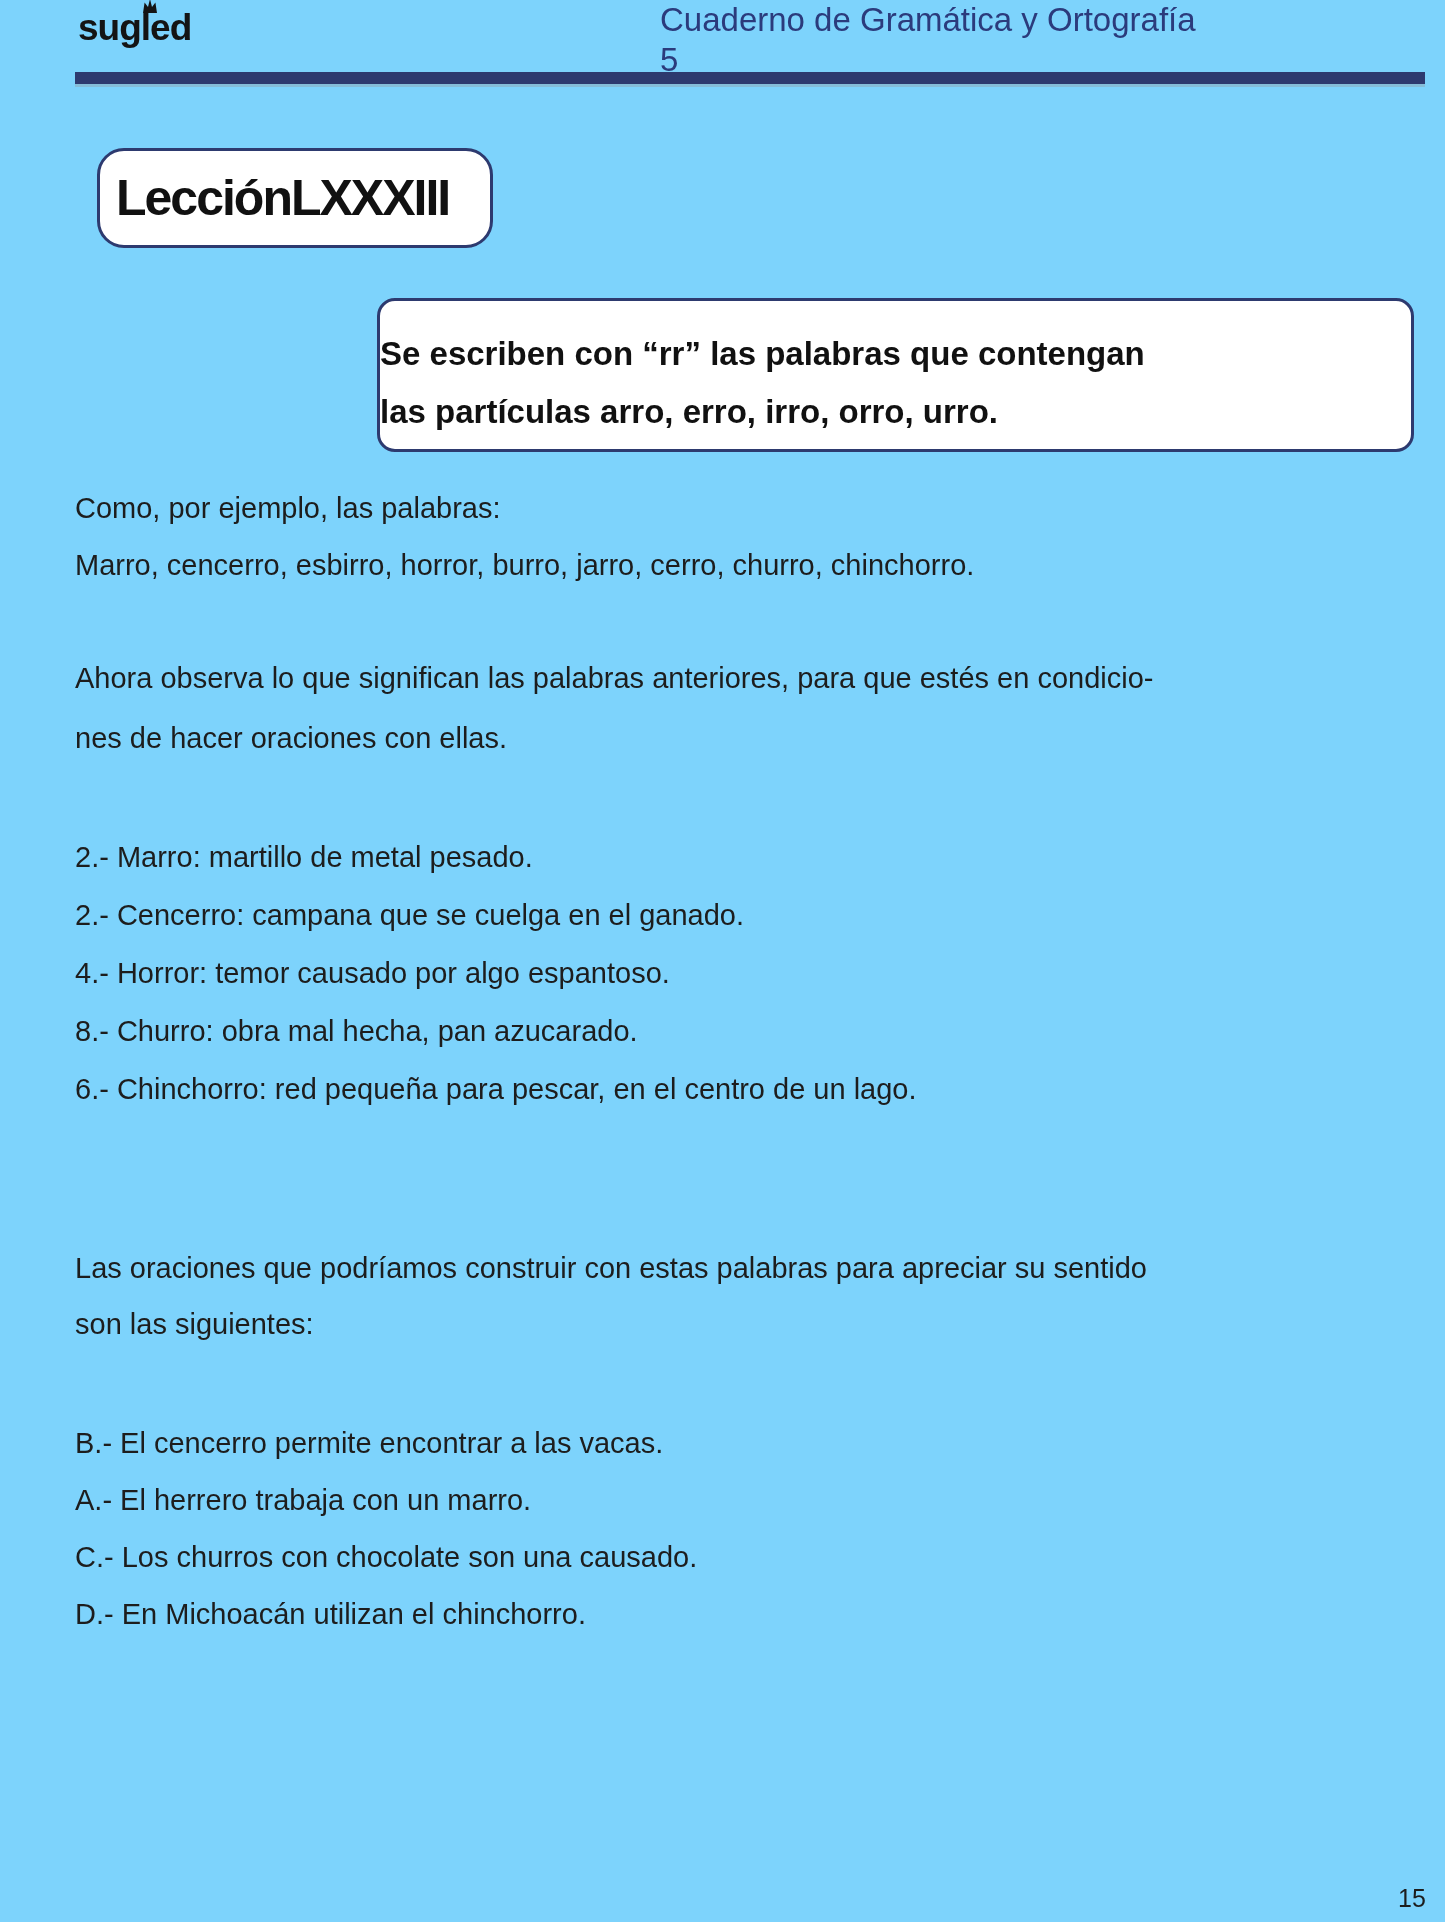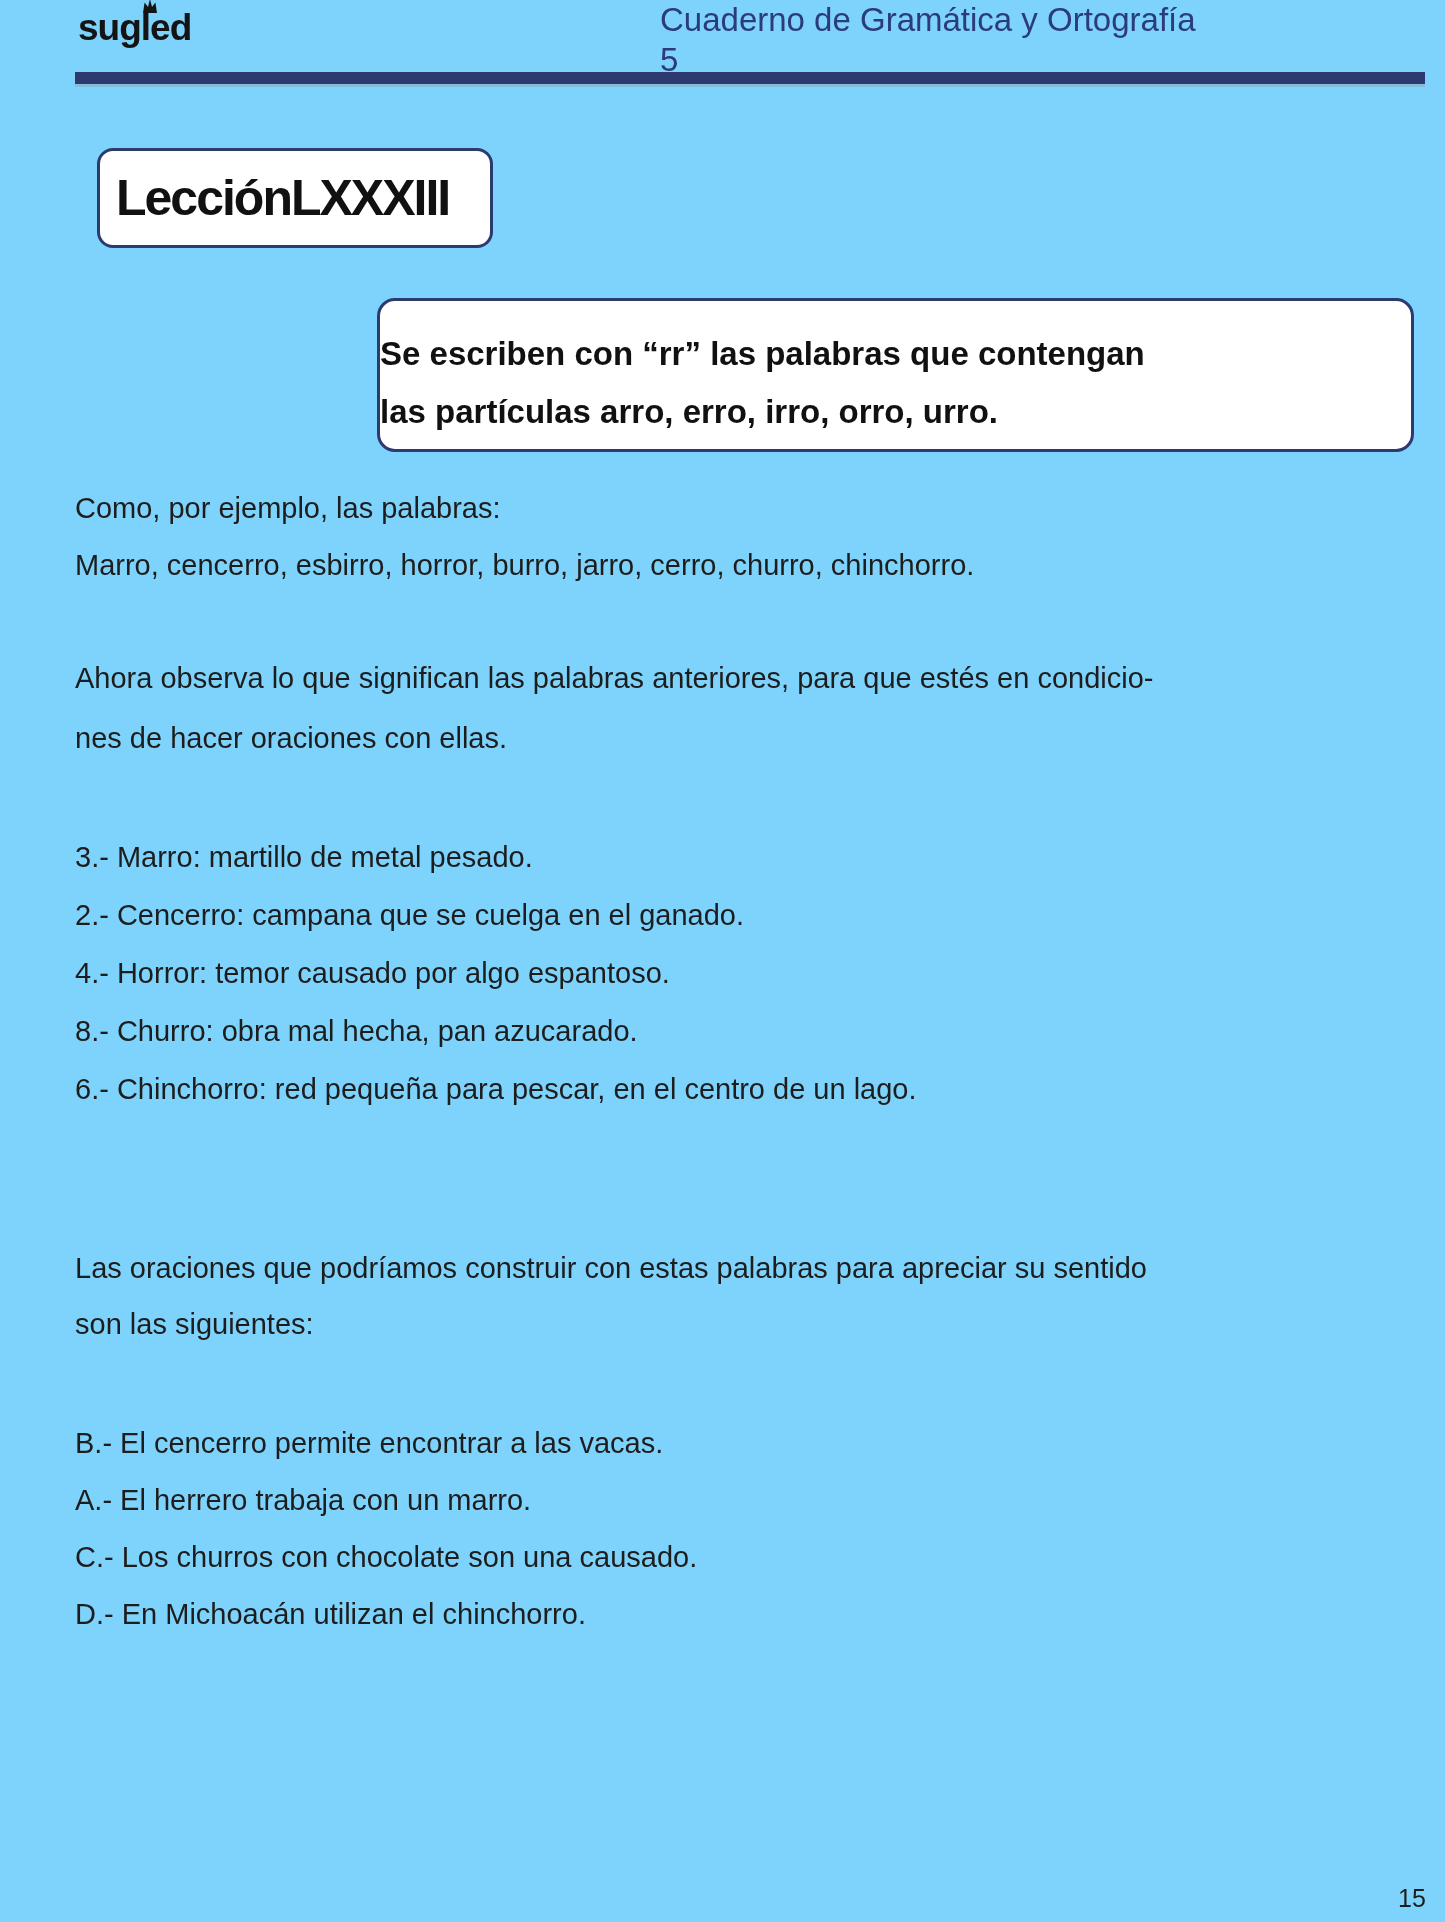--- a/index.html
+++ b/index.html
@@ -52,21 +52,21 @@
     z-index:2;
   }
 
   
   .lesson-box{
     position:absolute;
     left:97px; top:148px;
     width:396px; height:100px;
     box-sizing:border-box;
     border:3px solid var(--navy,#2d3a6f);
-    border-radius:16px;
+    border-radius:27px;
     background:#fff;
   }
   .lesson-box span{
     display:block;
     padding-left:16px;
     font-weight:bold;
     font-size:50px;
     letter-spacing:-2px;
     line-height:94px;
     color:#111;
@@ -147,21 +147,21 @@
     <div>Como, por ejemplo, las palabras:</div>
     <div>Marro, cencerro, esbirro, horror, burro, jarro, cerro, churro, chinchorro.</div>
   </div>
 
   <div class="para p-observe">
     <div>Ahora observa lo que significan las palabras anteriores, para que estés en condicio-</div>
     <div>nes de hacer oraciones con ellas.</div>
   </div>
 
   <div class="para p-defs">
-    <div>3.- Marro: martillo de metal pesado.</div>
+    <div>2.- Marro: martillo de metal pesado.</div>
     <div>2.- Cencerro: campana que se cuelga en el ganado.</div>
     <div>4.- Horror: temor causado por algo espantoso.</div>
     <div>8.- Churro: obra mal hecha, pan azucarado.</div>
     <div>6.- Chinchorro: red pequeña para pescar, en el centro de un lago.</div>
   </div>
 
   <div class="para p-sentintro">
     <div>Las oraciones que podríamos construir con estas palabras para apreciar su sentido</div>
     <div>son las siguientes:</div>
   </div>

